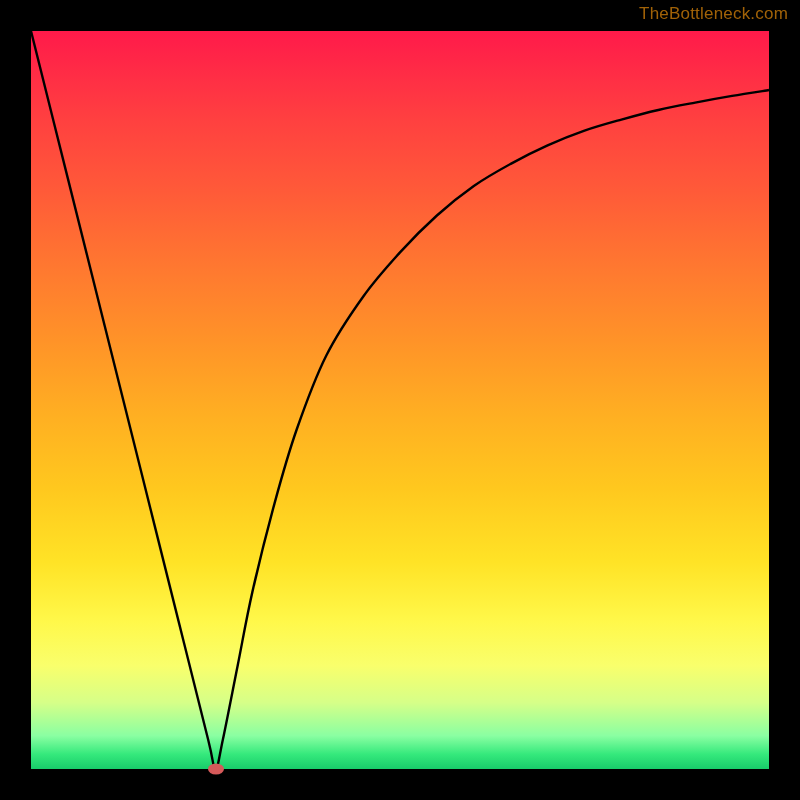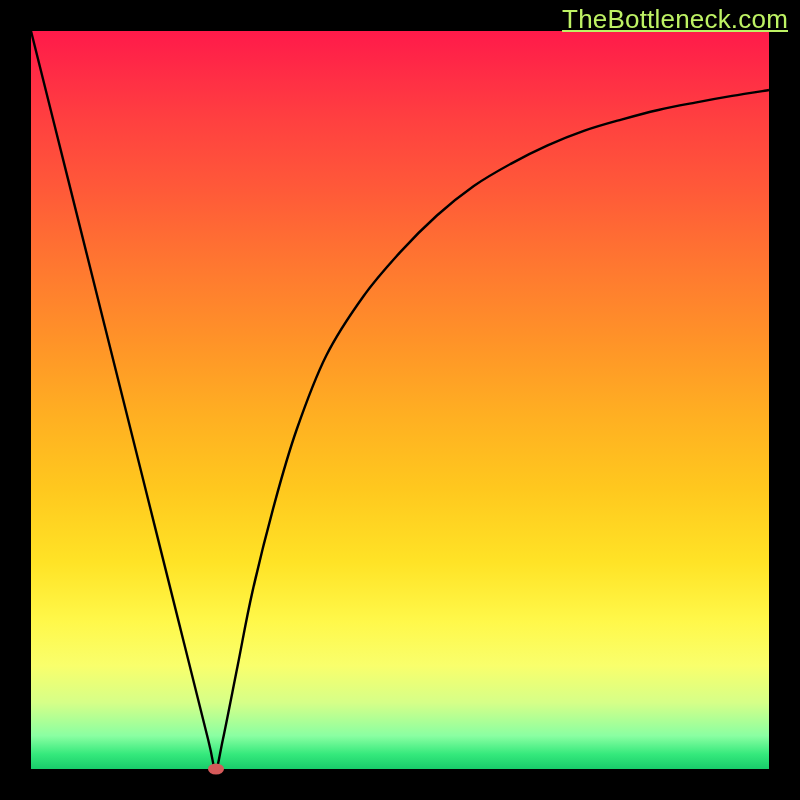--- a/index.html
+++ b/index.html
@@ -38,26 +38,25 @@
       #d6ff88 91%,
       #8affa2 95.5%,
       #35e97c 98%,
       #18cc6a 100%
     );
   }
   .watermark {
     position: absolute;
     top: 4px;
     right: 12px;
-    color: #bef264;
-    font-size: 26px;
+    color: #a16207;
+    font-size: 17px;
     font-weight: 500;
     letter-spacing: 0.2px;
     user-select: none;
-    text-decoration: underline;
   }
   svg.curve {
     position: absolute;
     left: 0;
     top: 0;
     width: 738px;
     height: 738px;
     overflow: visible;
   }
   .marker {

